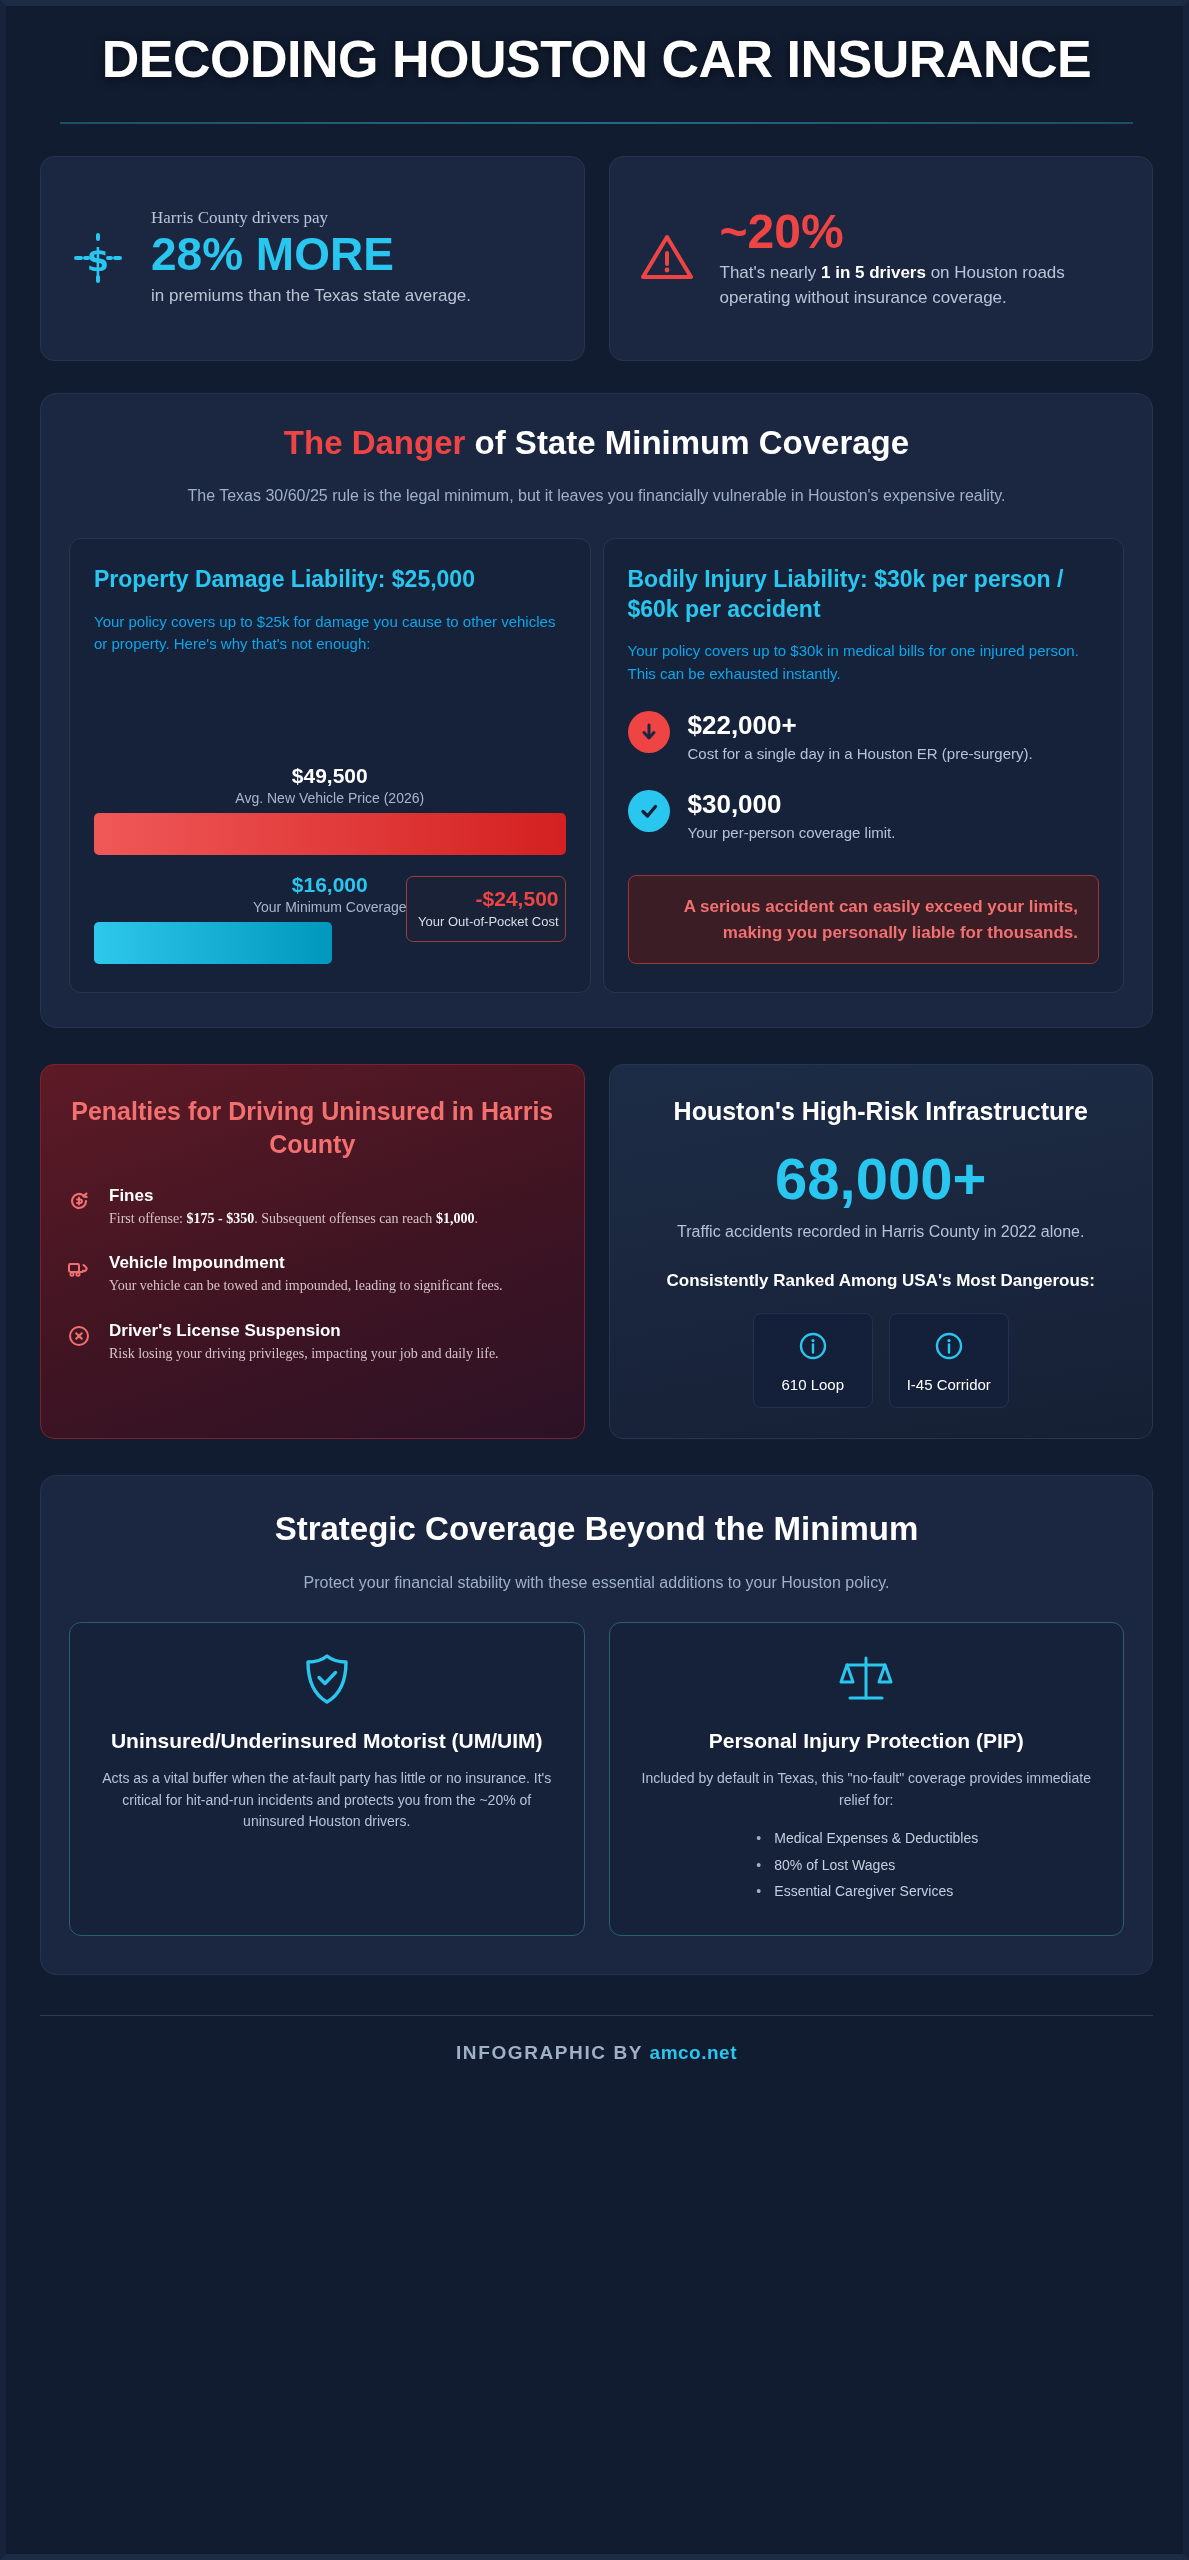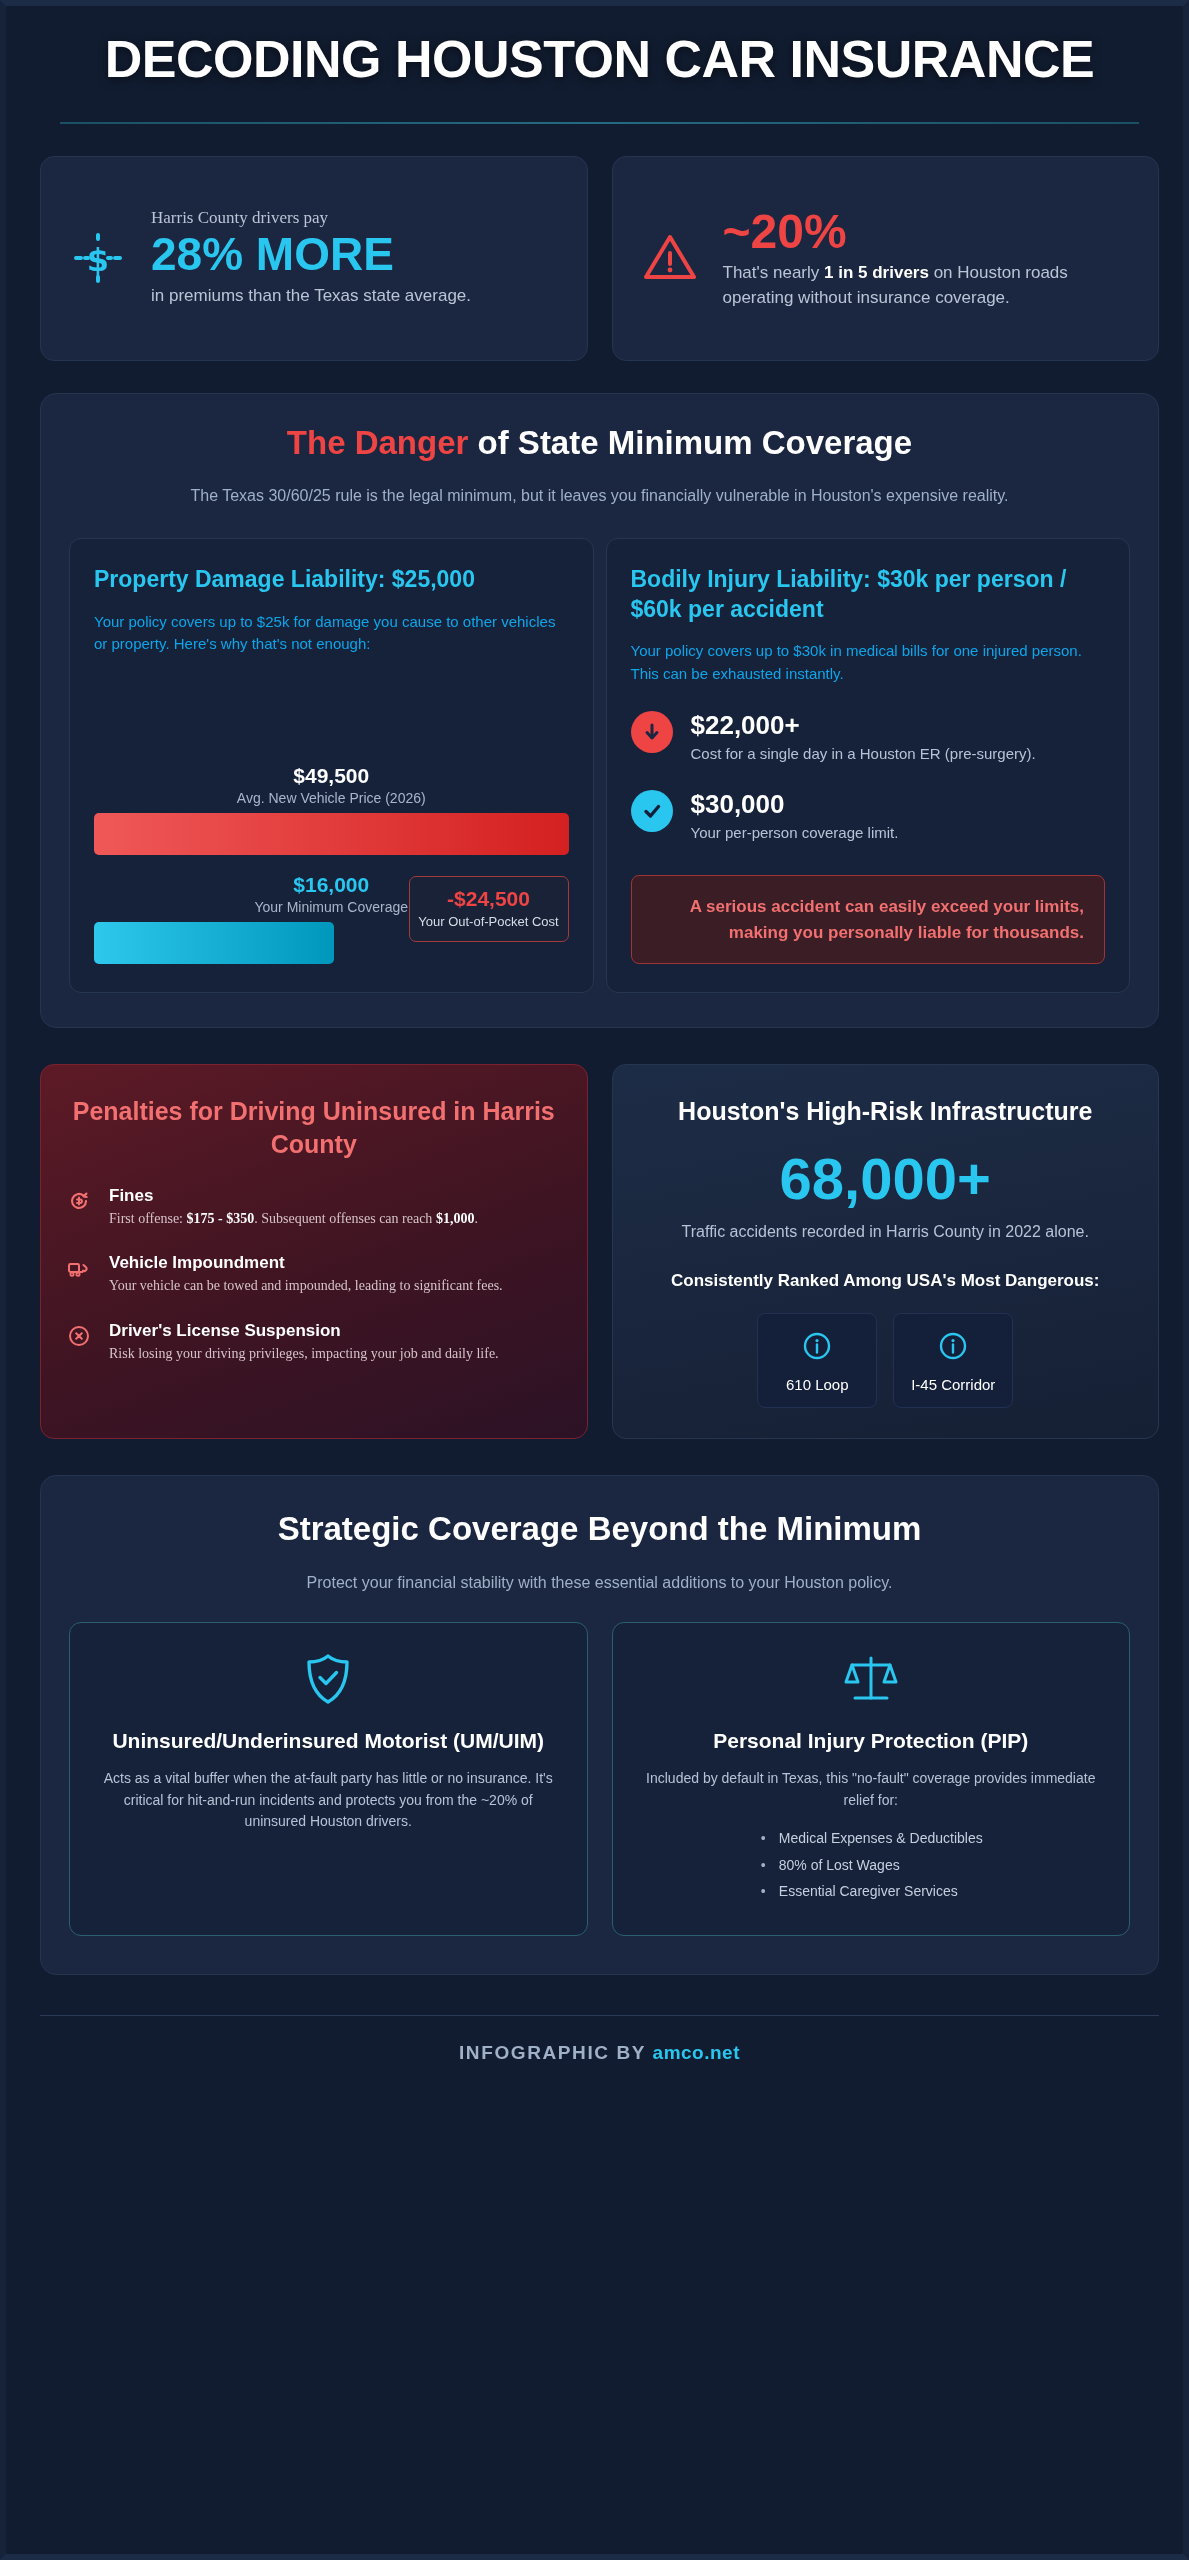--- a/index.html
+++ b/index.html
@@ -15,21 +15,21 @@
     background: #101a2d;
   }
   .page {
     width: 1189px;
     min-height: 2560px;
     background: #111c30;
     border-left: 6px solid #16233b;
     border-right: 6px solid #16233b;
     border-top: 6px solid #1c2c47;
     border-bottom: 6px solid #1c2c47;
-    padding: 0 24px 0 34px;
+    padding: 0 30px 0 34px;
     position: relative;
   }
 
   
   .header { padding: 26px 20px 0 20px; text-align: center; }
   .title {
     font-family: "Liberation Sans", sans-serif;
     font-weight: bold;
     font-size: 52px;
     line-height: 1.07;
@@ -159,21 +159,21 @@
   .bar-fill.cyan { background: linear-gradient(90deg,#2ec8ec 0%, #0097bd 100%); }
   .gap-callout {
     position: absolute;
     right: 0;
     bottom: 22px;
     width: 160px;
     border: 1px solid #a33b3b;
     background: #1a2238;
     border-radius: 7px;
     padding: 10px 6px 12px 6px;
-    text-align: center;
+    text-align: right;
     margin-top: 28px;
   }
   .gap-val {
     font-family: "Liberation Sans", sans-serif;
     font-weight: bold; font-size: 21px; color: #ef4444;
   }
   .gap-label {
     font-family: "Liberation Sans", sans-serif;
     font-size: 13px; color: #d5dde9; margin-top: 3px;
   }

